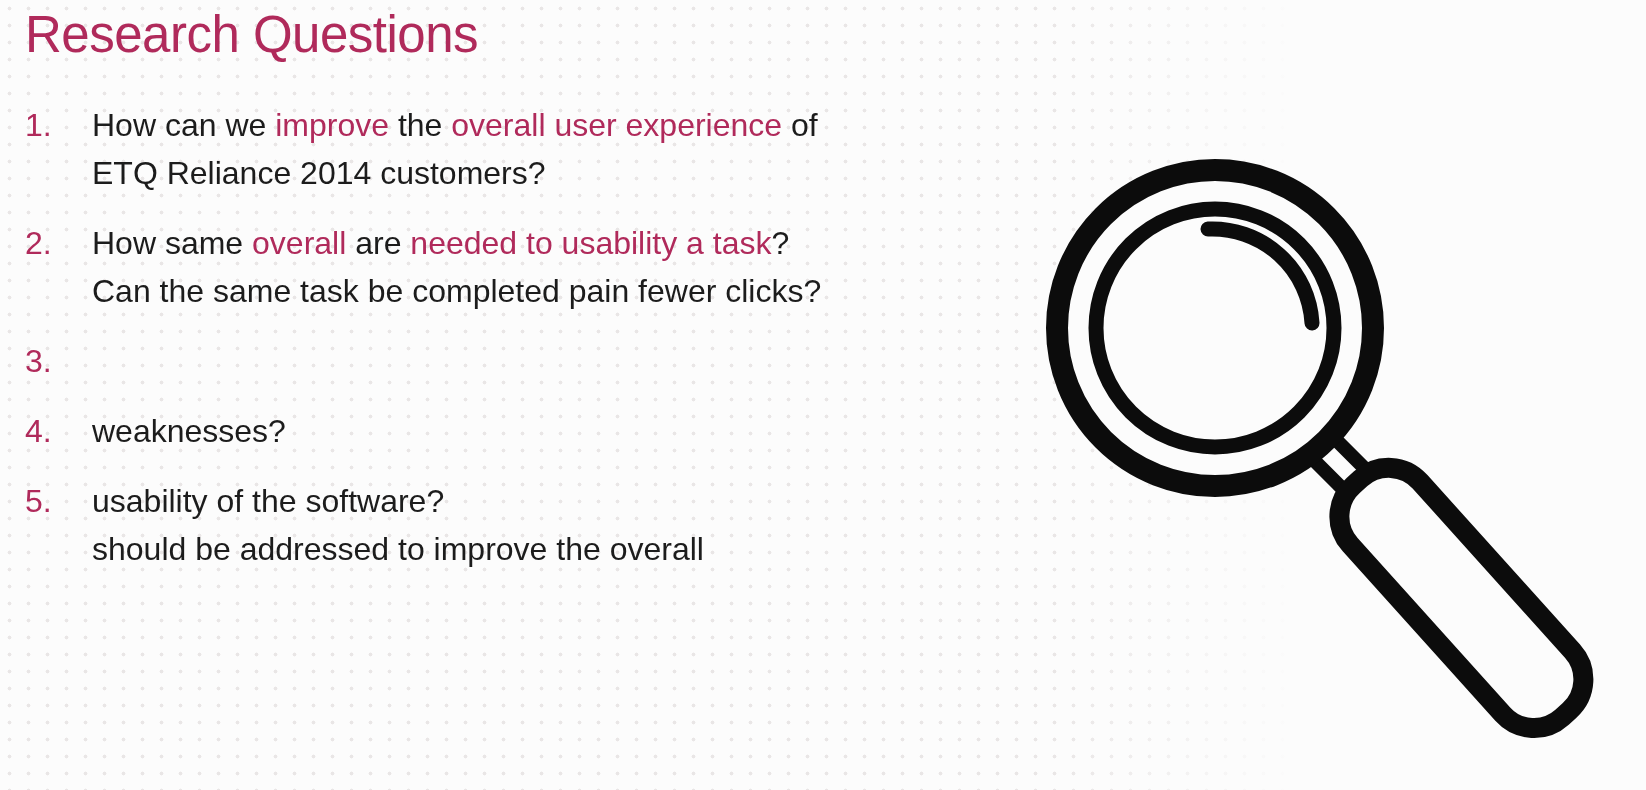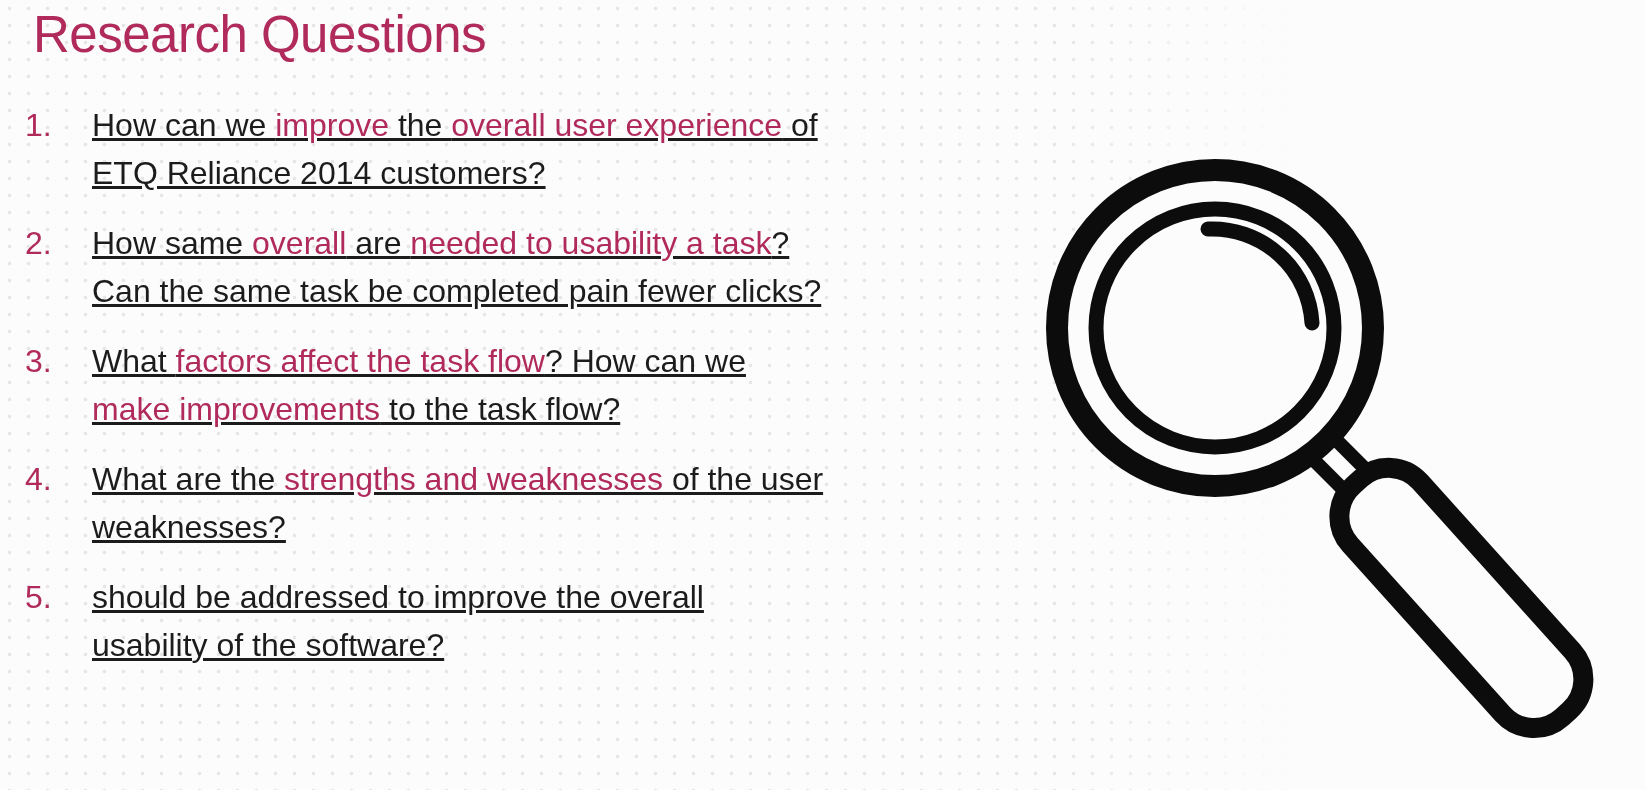--- a/index.html
+++ b/index.html
@@ -24,41 +24,40 @@
     position:relative;
     width:100%;height:100%;
     padding:6px 0 0 25px;
   }
   .title{
     font-size:51px;
     font-weight:400;
     letter-spacing:-0.5px;
     line-height:1.15;
     color:var(--accent);
-    margin-left:8px;
+    margin-left:0;
   }
   .questions{
     list-style:none;
     margin-top:36px;
   }
   .question-item{
     display:flex;
     margin-bottom:22px;
   }
   .num{
     flex:0 0 67px;
     font-size:32px;
     line-height:48px;
     color:var(--accent);
   }
   .qtext{
     font-size:32px;
     line-height:48px;
     color:var(--text);
-    text-decoration:underline;
   }
   .qline{display:block;white-space:pre;}
   .seg.accent{color:var(--accent);}
   .magnifier{
     position:absolute;
     left:1015px;
     top:130px;
     width:620px;
     height:630px;
   }
@@ -80,37 +79,32 @@
       </li>
       <li class="question-item">
         <span class="num">2.</span>
         <div class="qtext">
           <span class="qline"><span class="seg">How same </span><span class="seg accent">overall</span><span class="seg"> are </span><span class="seg accent">needed to usability a task</span><span class="seg">?</span></span>
           <span class="qline"><span class="seg">Can the same task be completed pain fewer clicks?</span></span>
         </div>
       </li>
       <li class="question-item">
         <span class="num">3.</span>
-        <div class="qtext">
-          <span class="qline"><span class="seg">What </span><span class="seg accent">factors affect the task flow</span><span class="seg">? How can we</span></span>
-          <span class="qline"><span class="seg accent">make improvements</span><span class="seg"> to the task flow?</span></span>
-        </div>
       </li>
       <li class="question-item">
         <span class="num">4.</span>
         <div class="qtext">
-          <span class="qline"><span class="seg">What are the </span><span class="seg accent">strengths and weaknesses</span><span class="seg"> of the user</span></span>
           <span class="qline"><span class="seg">weaknesses?</span></span>
         </div>
       </li>
       <li class="question-item">
         <span class="num">5.</span>
         <div class="qtext">
+          <span class="qline"><span class="seg">usability of the software?</span></span>
           <span class="qline"><span class="seg">should be addressed to improve the overall</span></span>
-          <span class="qline"><span class="seg">usability of the software?</span></span>
         </div>
       </li>
     </ol>
 
   <svg class="magnifier" viewBox="0 0 620 630" fill="none" stroke="#0c0c0c" stroke-width="20">
 
     <line x1="308" y1="318" x2="356" y2="366" stroke="#0c0c0c" stroke-width="44" stroke-linecap="butt"></line>
     <line x1="306" y1="316" x2="358" y2="368" stroke="#fcfcfc" stroke-width="16" stroke-linecap="butt"></line>
 
     <g transform="translate(342,352) rotate(48)">

